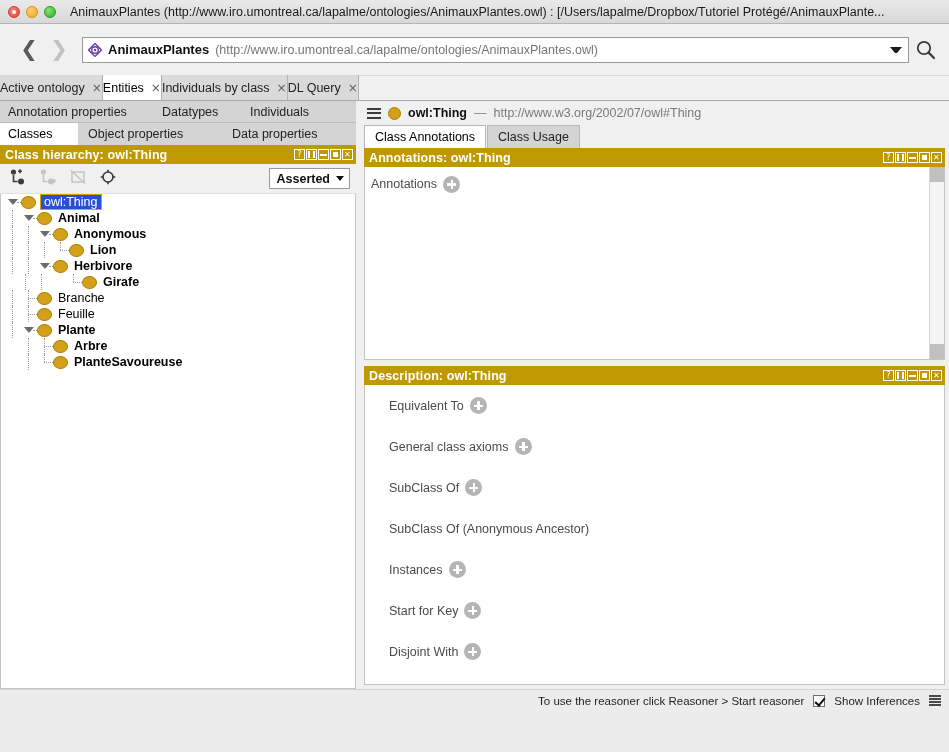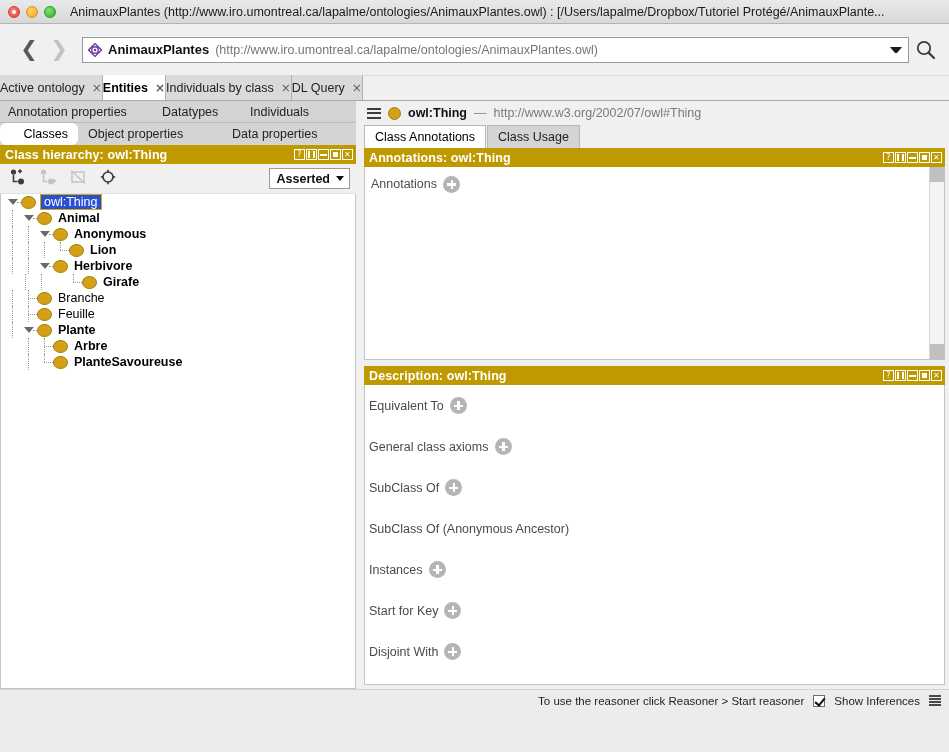--- a/index.html
+++ b/index.html
@@ -105,21 +105,21 @@
   .tab {
     height: 25px;
     display: flex; align-items: center; gap: 7px;
     padding: 0 0;
     font-size: 12.5px;
     color: #222;
     background: #dadada;
     border-right: 1px solid #b2b2b2;
     white-space: nowrap;
   }
-  .tab.active { background: #fff; color: #000; font-weight: bold; }
+  .tab.active { background: #fff; color: #000; }
   .tab .x { color: #5c5c5c; font-size: 12px; font-family: "DejaVu Sans", sans-serif; }
 
   
   .body {
     flex: 1 1 auto;
     display: flex;
     min-height: 0;
     background: #f0f0f0;
   }
   .left {
@@ -152,21 +152,21 @@
     display: flex; align-items: center; justify-content: center;
     font-size: 12.5px; color: #222;
     background: #d4d4d4;
     padding: 0 10px;
     white-space: nowrap;
   }
   .subtab.active { background: #fff; color: #000; }
   .st-annot { flex: 0 0 152px; justify-content: flex-start; padding-left: 8px; }
   .st-dtyp  { flex: 0 0 88px;  justify-content: flex-start; }
   .st-indiv { flex: 1 1 auto;  justify-content: flex-start; }
-  .st-classes { flex: 0 0 78px; justify-content: flex-end; padding-left: 8px; border-radius: 6px; }
+  .st-classes { flex: 0 0 78px; justify-content: flex-start; padding-left: 8px; }
   .st-objprop { flex: 0 0 144px; justify-content: flex-start; }
   .st-datprop { flex: 1 1 auto; justify-content: flex-start; }
 
   
   .panel-head {
     flex: 0 0 19px; height: 19px;
     background: #bf9900;
     display: flex; align-items: center;
     padding: 0 3px 0 5px;
     color: #ffffff;
@@ -374,21 +374,21 @@
     border-radius: 50%;
     background: #b5b5b5;
     position: relative;
   }
   .plus::before, .plus::after {
     content: ""; position: absolute; background: #fff;
   }
   .plus::before { left: 4px; right: 4px; top: 7.5px; height: 2.5px; }
   .plus::after  { top: 4px; bottom: 4px; left: 7.5px; width: 2.5px; }
 
-  .desc-row { height: 41px; display: flex; align-items: center; gap: 6px; padding-left: 4px; font-size: 12.5px; color: #4b4b4b; }
+  .desc-row { height: 41px; display: flex; align-items: center; gap: 6px; padding-left: 24px; font-size: 12.5px; color: #4b4b4b; }
 
   
   .statusbar {
     flex: 0 0 22px; height: 22px;
     background: #ececec;
     border-top: 1px solid #d3d3d3;
     display: flex; align-items: center; justify-content: flex-end;
     gap: 9px;
     padding-right: 8px;
     font-size: 11.5px;

